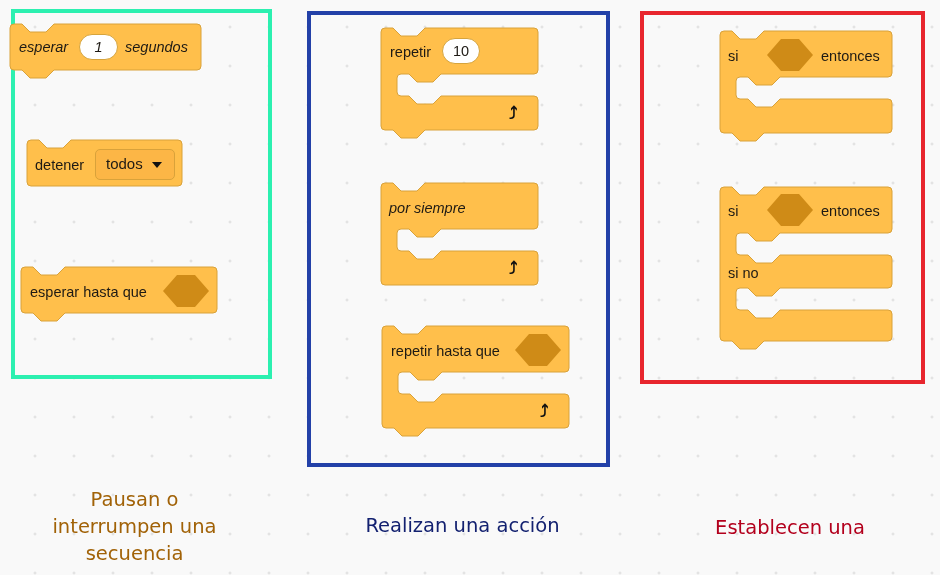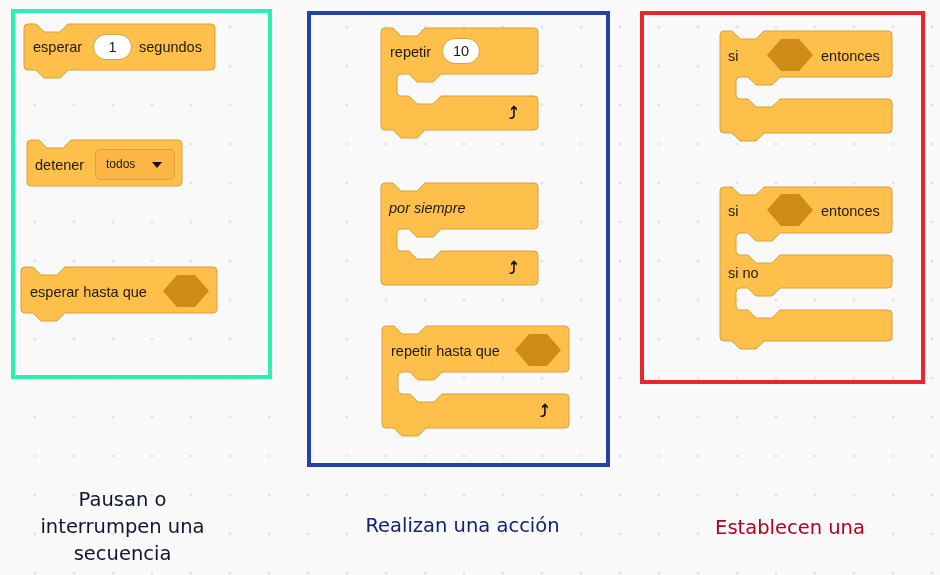--- a/index.html
+++ b/index.html
@@ -14,41 +14,41 @@
   .box { position:absolute; box-sizing:border-box; border-width:4px; border-style:solid; }
   .block { position:absolute; }
   .block svg { position:absolute; left:0; top:0; overflow:visible; }
   .lbl { position:absolute; font-size:14.5px; color:#1e1a14; white-space:nowrap; line-height:1; }
   .oval {
     position:absolute; background:#fff; border:1px solid #d6a43c; border-radius:16px;
     box-sizing:border-box; font-size:14.5px; color:#1e1a14; text-align:center; line-height:24px;
   }
   .dropdown {
     position:absolute; box-sizing:border-box; border:1px solid #d9a23a; border-radius:5px;
-    background:#fcb646; font-size:12px; color:#1e1a14; line-height:28px; padding-left:10px;
+    background:#fcb646; font-size:15px; color:#1e1a14; line-height:28px; padding-left:10px;
   }
   .caret {
     position:absolute; width:0; height:0; border-left:5px solid transparent;
     border-right:5px solid transparent; border-top:6px solid #111;
   }
   .hex { position:absolute; }
   .loop-arrow { position:absolute; font-size:17px; font-weight:bold; color:#111; line-height:1; }
   .caption {
     position:absolute; text-align:center; font-family:"DejaVu Sans", sans-serif;
     font-size:19.5px; line-height:27px;
   }
 </style>
 </head>
 <body>
 
 <div class="box" style="left:11px;top:9px;width:261px;height:370px;border-color:#2cf0b0;"></div>
 <div class="box" style="left:307px;top:11px;width:303px;height:456px;border-color:#2341a8;"></div>
 <div class="box" style="left:640px;top:11px;width:285px;height:373px;border-color:#e8262e;"></div>
 
-<div class="block" style="left:24px;top:24px;width:192px;height:55px;">
+<div class="block" style="left:10px;top:24px;width:192px;height:55px;font-style:italic;">
   <svg width="192" height="55">
     <path d="M4,0 H12 L20,8 H36 L44,0 H187 a4,4 0 0 1 4,4 V42 a4,4 0 0 1 -4,4 H44 L36,54 H20 L12,46 H4 a4,4 0 0 1 -4,-4 V4 a4,4 0 0 1 4,-4 Z" fill="#ffbf4b" stroke="#d9a23a" stroke-width="1"></path>
   </svg>
   <span class="lbl" style="left:9px;top:16px;">esperar</span>
   <span class="oval" style="left:69px;top:10px;width:39px;height:26px;">1</span>
   <span class="lbl" style="left:115px;top:16px;">segundos</span>
 </div>
 
 <div class="block" style="left:27px;top:140px;width:156px;height:48px;">
   <svg width="156" height="48">
@@ -115,21 +115,21 @@
     <path d="M4,0 H12 L20,8 H36 L44,0 H168 a4,4 0 0 1 4,4 V42 a4,4 0 0 1 -4,4 H60 L52,54 H36 L28,46 H20 a4,4 0 0 0 -4,4 V64 a4,4 0 0 0 4,4 H28 L36,76 H52 L60,68 H168 a4,4 0 0 1 4,4 V97 a4,4 0 0 1 -4,4 H60 L52,109 H36 L28,101 H20 a4,4 0 0 0 -4,4 V119 a4,4 0 0 0 4,4 H28 L36,131 H52 L60,123 H168 a4,4 0 0 1 4,4 V150 a4,4 0 0 1 -4,4 H44 L36,162 H20 L12,154 H4 a4,4 0 0 1 -4,-4 V4 a4,4 0 0 1 4,-4 Z" fill="#ffbf4b" stroke="#d9a23a" stroke-width="1"></path>
   </svg>
   <span class="lbl" style="left:8px;top:17px;">si</span>
   <svg class="hex" width="46" height="32" style="left:47px;top:7px;">
     <polygon points="0,16 14,0 32,0 46,16 32,32 14,32" fill="#cf8b17"></polygon>
   </svg>
   <span class="lbl" style="left:101px;top:17px;">entonces</span>
   <span class="lbl" style="left:8px;top:79px;">si no</span>
 </div>
 
-<div class="caption" style="left:10px;top:486px;width:225px;color:#0f172a;">
+<div class="caption" style="left:22px;top:486px;width:225px;color:#a16207;">
   <div>Pausan o</div>
   <div>interrumpen una</div>
   <div>secuencia</div>
 </div>
 <div class="caption" style="left:335px;top:512px;width:255px;color:#132170;">
   <div>Realizan una acción</div>
 </div>
 <div class="caption" style="left:675px;top:514px;width:230px;color:#b3001d;">
   <div>Establecen una</div>
 </div>

